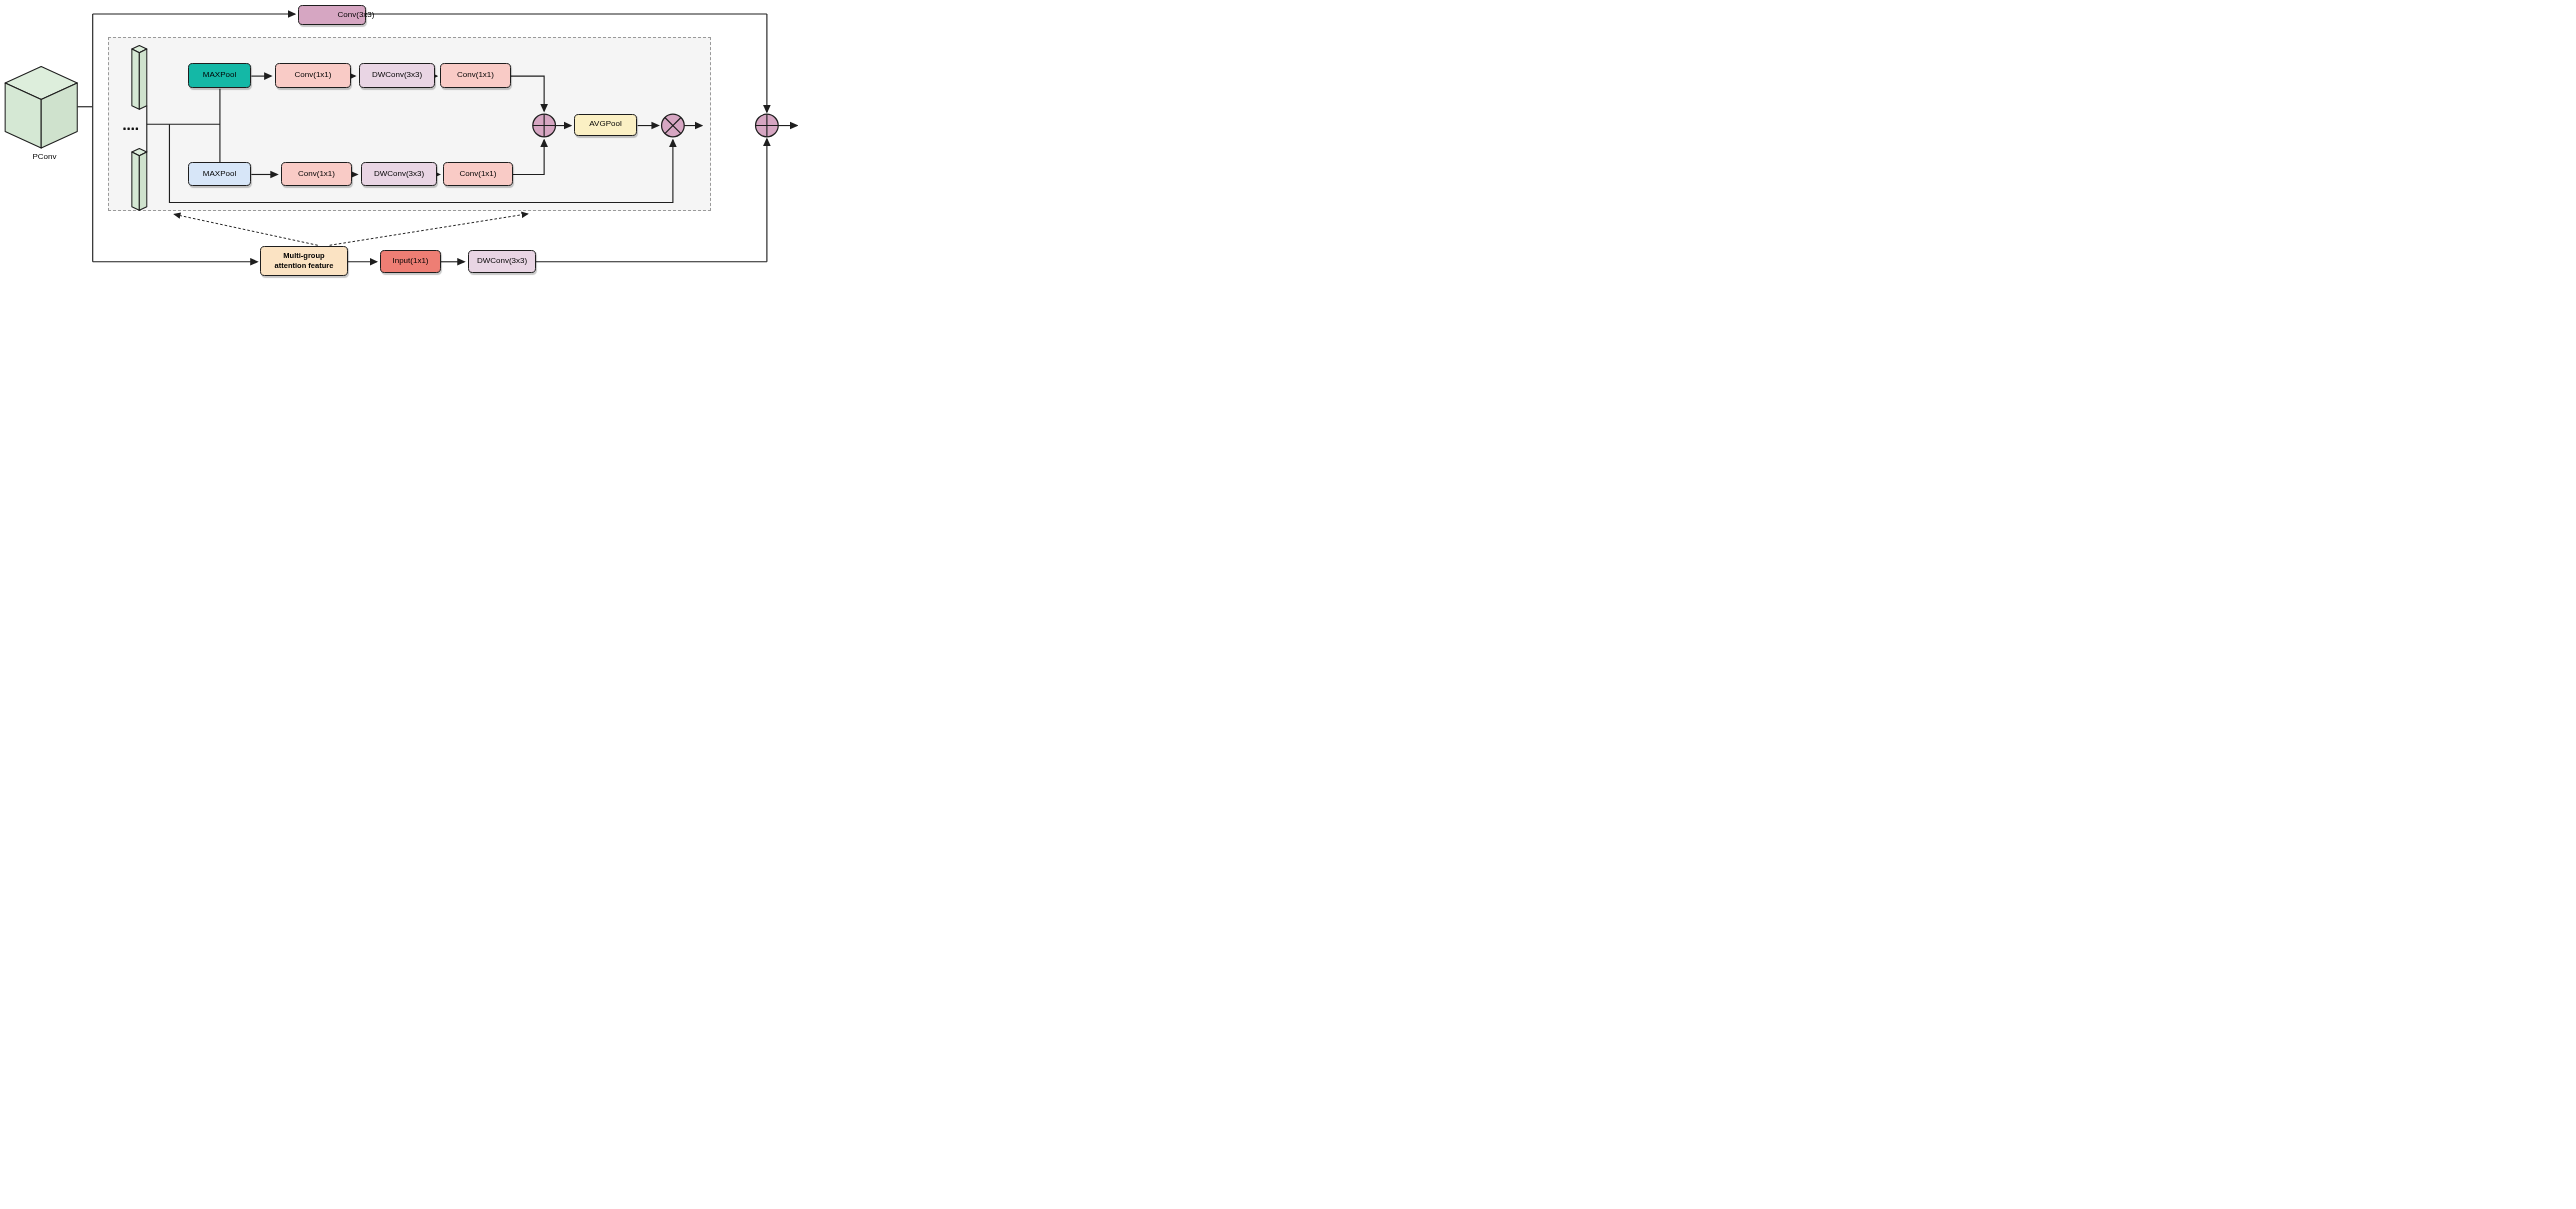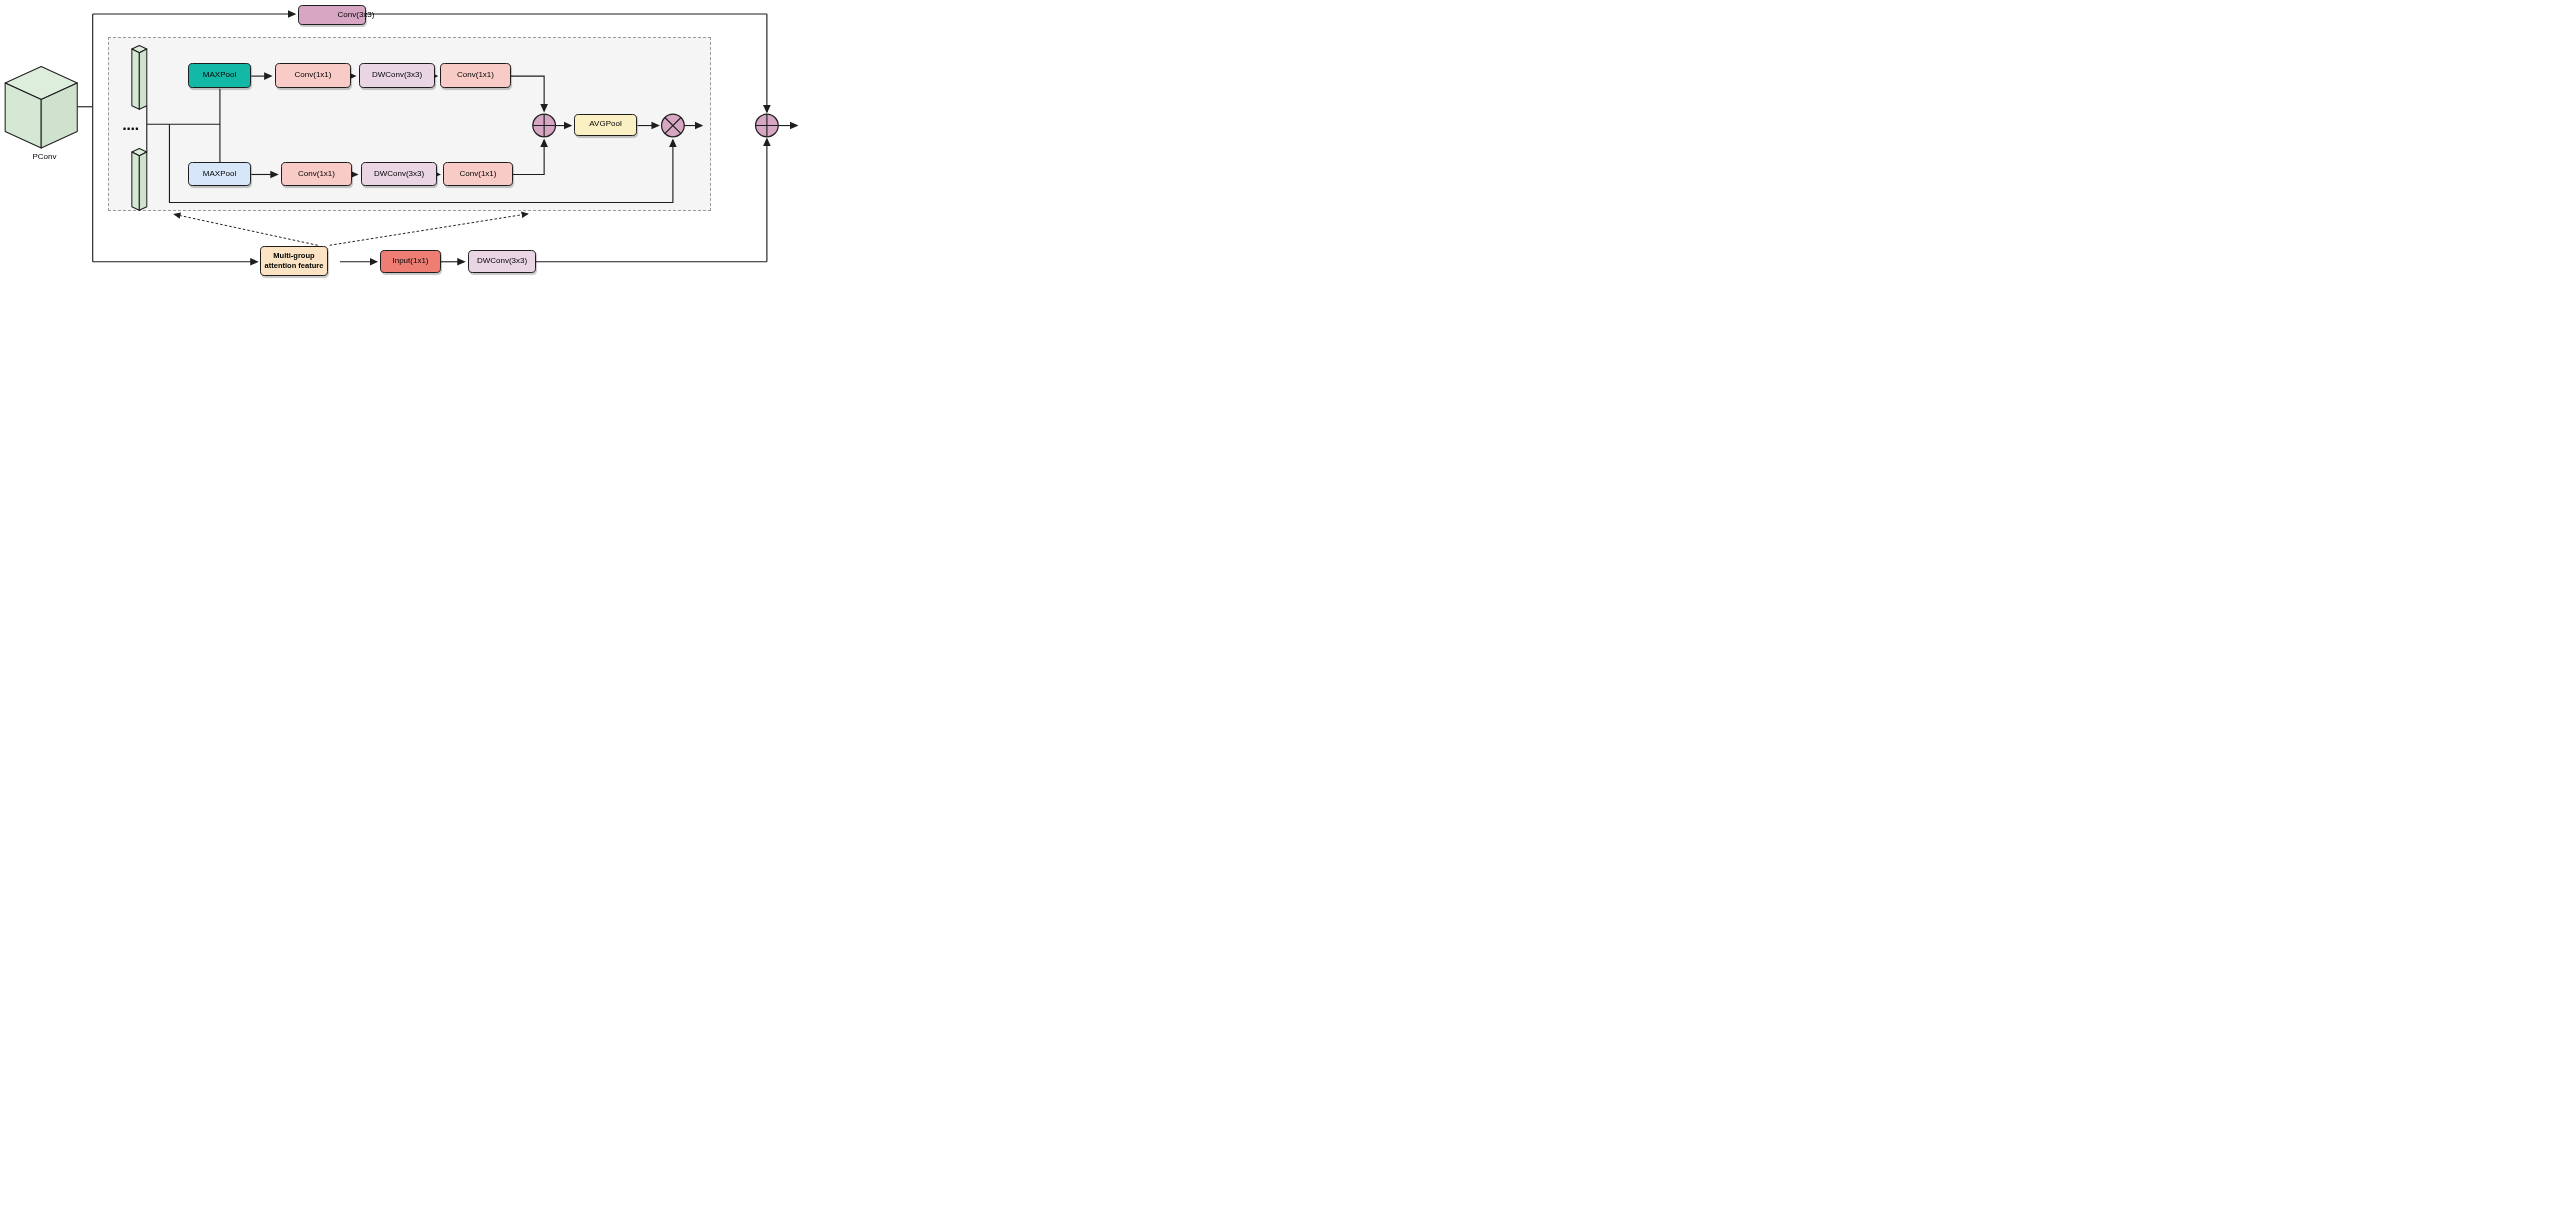--- a/index.html
+++ b/index.html
@@ -21,21 +21,21 @@
   .n-conv3x3   {left:298px;top:5.2px; width:68px;height:19.6px;}
   .n-maxpool   {left:188px;top:63px;width:63px;height:25px;}
   .n-conv1x1-t1{left:275px;top:63px;width:76px;height:25px;}
   .n-dwconv-t  {left:359px;top:63px;width:76px;height:25px;}
   .n-conv1x1-t2{left:440px;top:63px;width:71px;height:25px;}
   .n-avgpool   {left:188px;top:162px;width:63px;height:24px;}
   .n-conv1x1-b1{left:281px;top:162px;width:71px;height:24px;}
   .n-dwconv-b  {left:361px;top:162px;width:76px;height:24px;}
   .n-conv1x1-b2{left:443px;top:162px;width:70px;height:24px;}
   .n-sigmoid   {left:574px;top:114px;width:63px;height:21.6px;}
-  .n-mgaf      {left:260px;top:246px;width:68px;height:30px;font-weight:bold;font-size:7.5px;text-align:center;line-height:1.3;}
+  .n-mgaf      {left:260px;top:246px;width:88px;height:30px;font-weight:bold;font-size:7.5px;text-align:center;line-height:1.3;}
   .n-pconv     {left:380px;top:250px;width:61px;height:23px;}
   .n-dwconv-o  {left:468px;top:250px;width:68px;height:23px;}
   .input-label{
     position:absolute;left:15.5px;top:152px;width:58px;z-index:3;
     font-size:8px;text-align:center;
   }
 </style>
 </head>
 <body>
 

